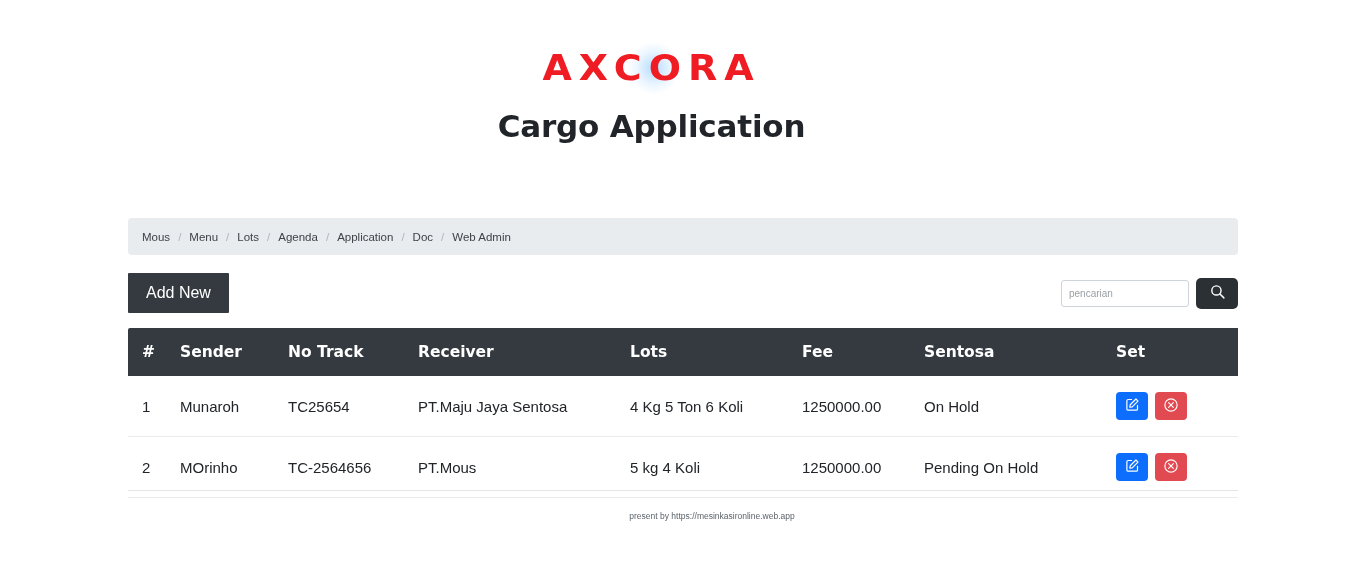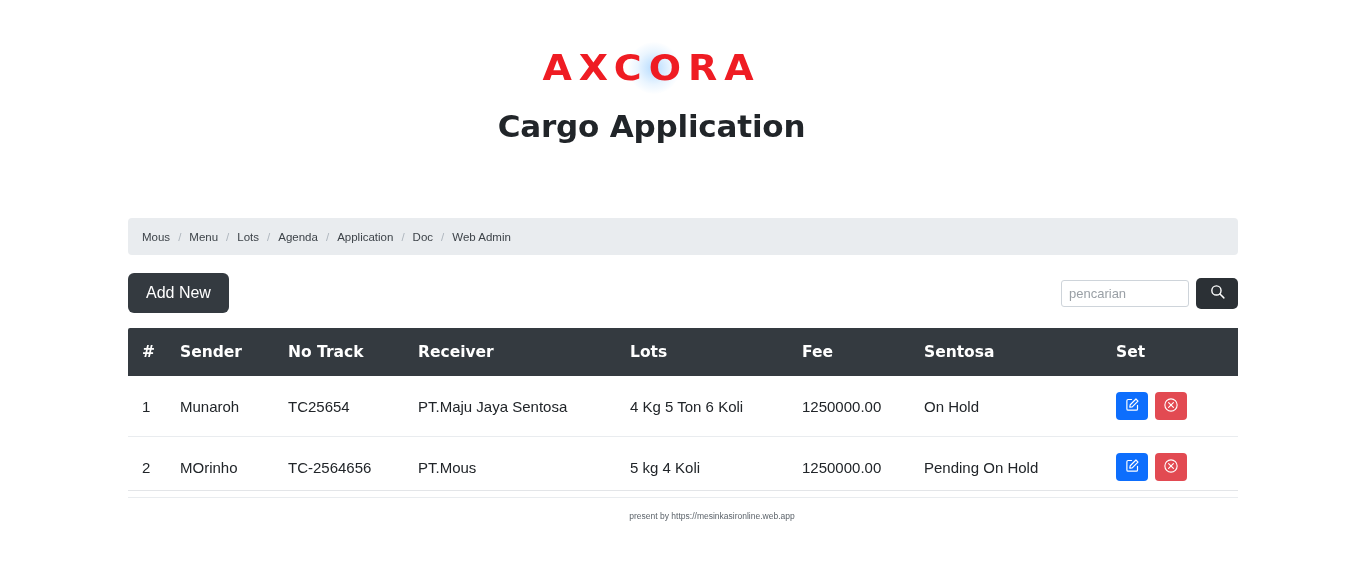--- a/index.html
+++ b/index.html
@@ -79,35 +79,35 @@
     margin-top: 17px;
     display: flex;
     align-items: center;
     justify-content: space-between;
     height: 42px;
   }
   .btn-add {
     background: #343a40;
     color: #fff;
     border: none;
-    border-radius: 6px;
+    border-radius: 1px;
     font-size: 16px;
     padding: 10px 18px;
     cursor: pointer;
     font-family: "Liberation Sans", sans-serif;
     line-height: 1.2;
   }
   .search-group { display: flex; align-items: center; gap: 7px; }
   .search-input {
     width: 128px;
     height: 27px;
     border: 1px solid #ced4da;
     border-radius: 3px;
     padding: 3px 7px;
-    font-size: 13px;
+    font-size: 10px;
     color: #495057;
     outline: none;
     font-family: "Liberation Sans", sans-serif;
     background:#fff;
   }
   .search-input::placeholder { color: #9aa0a6; }
   .btn-search {
     width: 42px; height: 31px;
     background: #2b3035;
     border: none;

